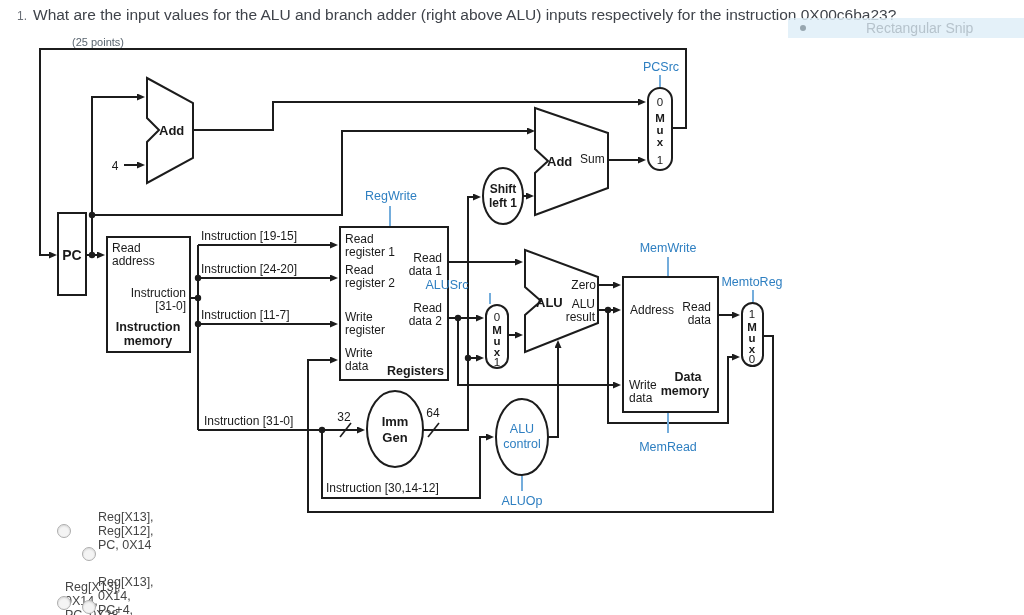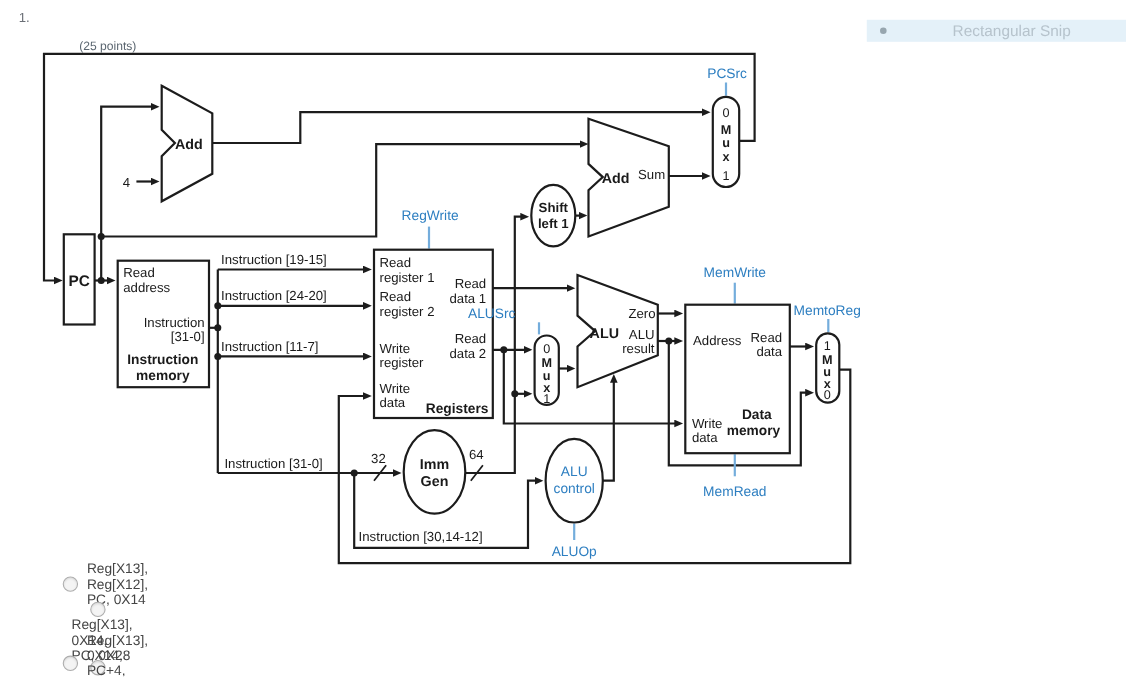--- a/index.html
+++ b/index.html
@@ -21,31 +21,32 @@
   text{font-family:"Liberation Sans",sans-serif;fill:#1a1a1a;}
   .t12{font-size:12px;}
   .t11{font-size:11.5px;}
   .b{font-weight:bold;}
   .b13{font-size:13px;font-weight:bold;}
   .b125{font-size:12.5px;font-weight:bold;}
   .blue{fill:var(--control-text,#2e7fc1);font-size:12.5px;}
   .mid{text-anchor:middle;}
   .end{text-anchor:end;}
   .opts{position:absolute;left:0;top:0;}
-  .opt{position:absolute;left:57px;height:16px;display:flex;align-items:center;}
+  .opt{position:absolute;left:57px;height:16px;display:flex;align-items:center;gap:19px;}
   .radio{width:12px;height:12px;border-radius:50%;border:1px solid #adadad;
          background:#f4f4f4;box-shadow:inset 0 1px 2px rgba(0,0,0,0.12);flex:0 0 auto;}
   .opt-label{margin-left:8px;font-size:12.5px;color:#454545;}
 </style>
 </head>
 <body>
 
 <div id="page">
 
   <div class="qnum">1.</div>
+  <div class="qtitle">What are the input values for the ALU and branch adder (right above ALU) inputs respectively for the instruction 0X00c6ba23?</div>
   <div class="qpoints">(25 points)</div>
 
   <div class="snip">
     <span class="dot"></span>
     <span class="snip-label">Rectangular Snip</span>
   </div>
 
   <svg width="1024" height="615" viewBox="0 0 1024 615">
     <defs>
       <marker id="arr" markerWidth="9" markerHeight="8" refX="1" refY="3.5" orient="auto" markerUnits="userSpaceOnUse">

